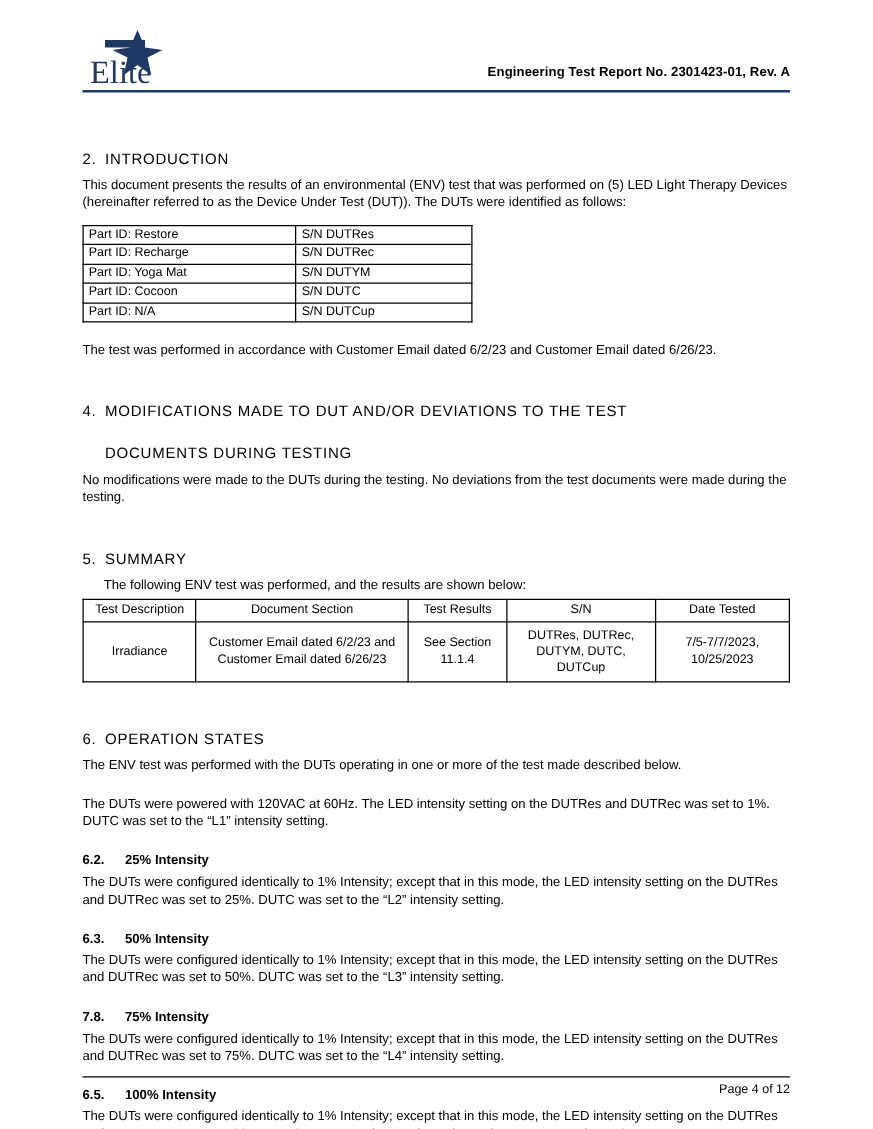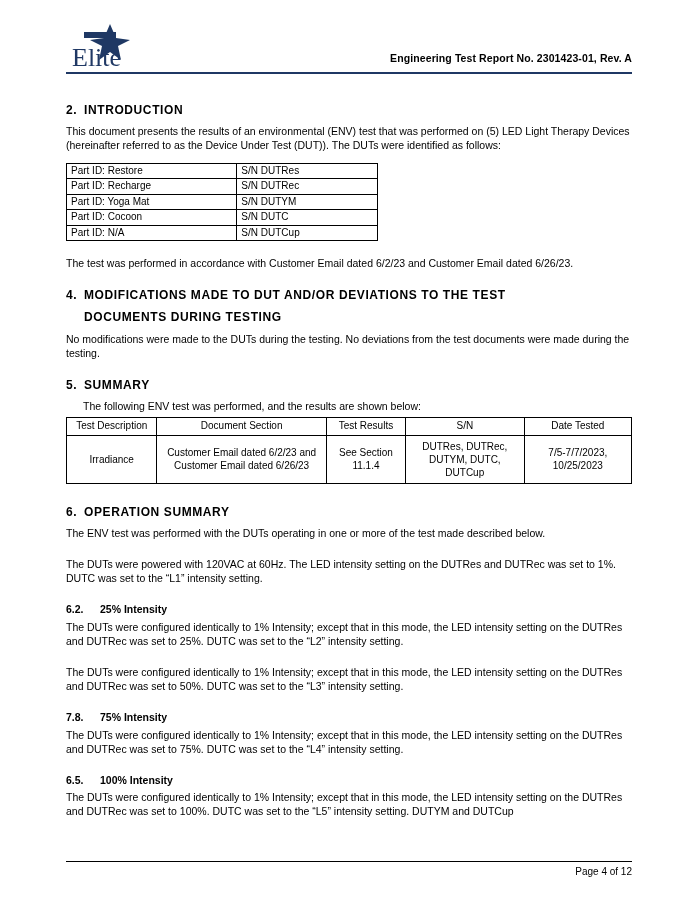--- a/index.html
+++ b/index.html
@@ -58,23 +58,23 @@
   
   .content {
     padding-top: 18px;
     font-family: "Liberation Sans", sans-serif;
     font-size: 10.5px;
     line-height: 1.35;
   }
   h2.section {
     font-family: "Liberation Sans", sans-serif;
     font-size: 12px;
-    font-weight: bold;
+    font-weight: normal;
     letter-spacing: 0.6px;
-    margin: 0 0 6px 0;
+    margin: 17px 0 6px 0;
     text-transform: none;
   }
   .sec-num { display: inline-block; min-width: 18px; }
   h3.subsection {
     font-family: "Liberation Sans", sans-serif;
     font-size: 10.5px;
     font-weight: bold;
     margin: 0 0 3px 0;
   }
   h3.subsection .sub-num {
@@ -238,37 +238,40 @@
           <td>See Section 11.1.4</td>
           <td>DUTRes, DUTRec, DUTYM, DUTC, DUTCup</td>
           <td>7/5-7/7/2023, 10/25/2023</td>
         </tr>
       </tbody>
     </table>
 
     <div class="gap-lg"></div>
 
     <h2 class="section">
-      <span class="sec-num">6.</span><span class="scap">OPERATION SUMMARY</span>
+      <span class="sec-num">6.</span><span class="scap">OPERATION STATES</span>
     </h2>
     <p class="para">The ENV test was performed with the DUTs operating in one or more of the test made described below.</p>
 
     <div class="gap-sm"></div>
 
     <p class="para">The DUTs were powered with 120VAC at 60Hz. The LED intensity setting on the DUTRes and DUTRec was set to 1%. DUTC was set to the “L1” intensity setting.</p>
 
     <div class="gap-sm"></div>
 
     <h3 class="subsection">
       <span class="sub-num">6.2.</span><span>25% Intensity</span>
     </h3>
     <p class="para">The DUTs were configured identically to 1% Intensity; except that in this mode, the LED intensity setting on the DUTRes and DUTRec was set to 25%. DUTC was set to the “L2” intensity setting.</p>
 
     <div class="gap-sm"></div>
 
+    <h3 class="subsection">
+      <span class="sub-num">6.3.</span><span>50% Intensity</span>
+    </h3>
     <p class="para">The DUTs were configured identically to 1% Intensity; except that in this mode, the LED intensity setting on the DUTRes and DUTRec was set to 50%. DUTC was set to the “L3” intensity setting.</p>
 
     <div class="gap-sm"></div>
 
     <h3 class="subsection">
       <span class="sub-num">7.8.</span><span>75% Intensity</span>
     </h3>
     <p class="para">The DUTs were configured identically to 1% Intensity; except that in this mode, the LED intensity setting on the DUTRes and DUTRec was set to 75%. DUTC was set to the “L4” intensity setting.</p>
 
     <div class="gap-sm"></div>

